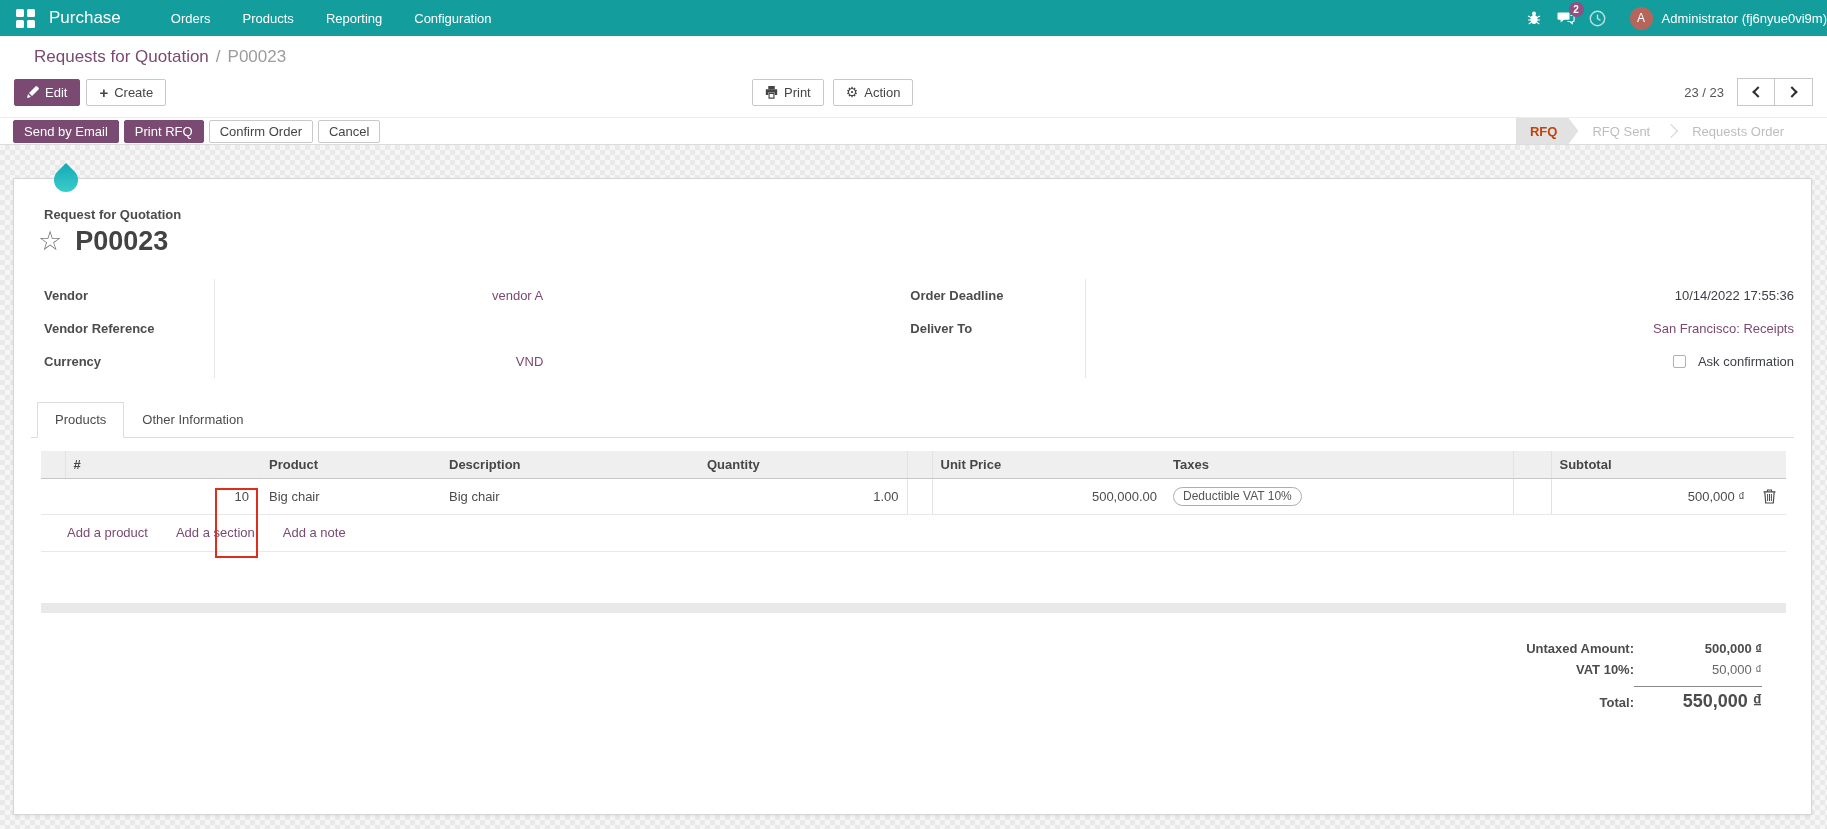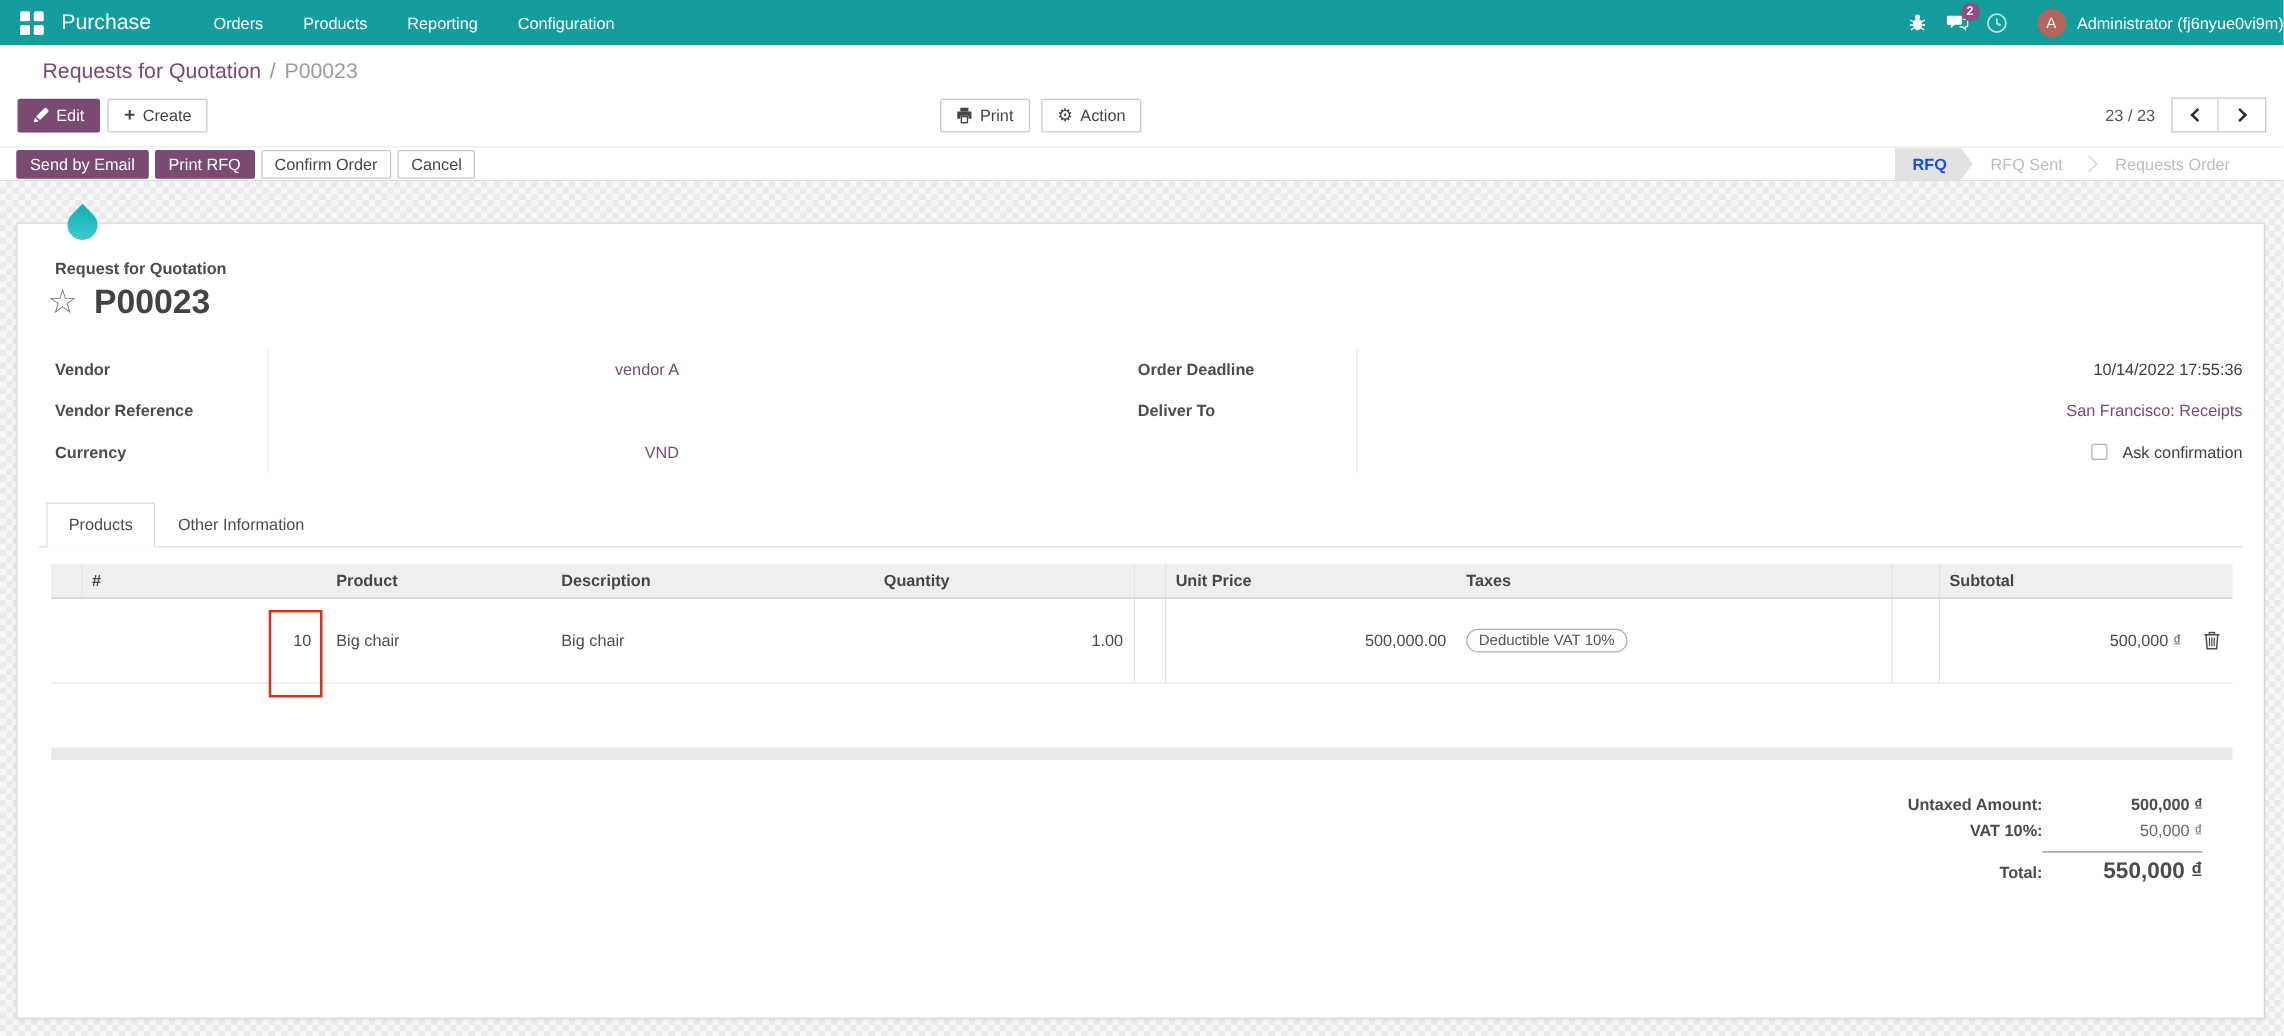--- a/index.html
+++ b/index.html
@@ -55,21 +55,21 @@
   .chev-r { width:8px; height:8px; border-top:2px solid #2e2e2e; border-right:2px solid #2e2e2e; transform:rotate(45deg); margin-right:3px; }
 
   
   .statusbar { height:28px; background:#fff; border-top:1px solid #ececec;
     border-bottom:1px solid #dcdcdc; display:flex; align-items:center; padding:0 13px; }
   .sb-buttons { display:flex; gap:5px; }
   .statusbar .btn { height:23px; padding:1px 10px; }
   .stage-wrap { margin-left:auto; display:flex; align-items:center; height:100%; padding-right:16px; }
   .stage { font-size:13px; color:#bdbdbd; padding:0 14px; height:100%;
     display:flex; align-items:center; cursor:pointer; }
-  .stage.active { background:#e2e2e2; color:#1d4ed8; font-weight:700;
+  .stage.active { background:#e2e2e2; color:#c2410c; font-weight:700;
     padding-right:21px;
     clip-path:polygon(0 0,calc(100% - 10px) 0,100% 50%,calc(100% - 10px) 100%,0 100%); }
   .sep-chev { width:10px; height:10px; border-top:1px solid #d2d2d2;
     border-right:1px solid #d2d2d2; transform:rotate(45deg); margin:0 2px; flex:0 0 auto; }
 
   
   .content { position:relative; height:685px;
     background-color:#f6f6f6;
     background-image:
       linear-gradient(45deg,#e9e9e9 25%,transparent 25%,transparent 75%,#e9e9e9 75%),
@@ -109,21 +109,21 @@
   .tab { padding:9px 17px; font-size:13px; color:#4c4c4c; cursor:pointer;
     border:1px solid transparent; }
   .tab.active { border-color:#dcdcdc #dcdcdc #fff #dcdcdc; background:#fff; margin-bottom:-1px; }
 
   .table-area { padding:13px 8px 0 10px; }
   table.o2m { width:1745px; table-layout:fixed; border-collapse:collapse; font-size:13px; }
   table.o2m th { background:#efefef; border-bottom:1px solid #c6c6c6; font-weight:700;
     color:#474747; padding:5px 8px; height:27px; text-align:left; cursor:pointer; }
   table.o2m th.gap, table.o2m td.gap { border-left:1px solid #e2e2e2; border-right:1px solid #e2e2e2; }
   table.o2m th.handle { border-right:1px solid #e2e2e2; }
-  table.o2m td { border-bottom:1px solid #e8e8e8; padding:24px 8px; height:36px;
+  table.o2m td { border-bottom:1px solid #e8e8e8; padding:8px 8px; height:36px;
     vertical-align:middle; color:#4c4c4c; }
   .ta-r { text-align:right; }
   .seq-pad { padding-right:12px !important; }
   .tag-pill { display:inline-block; border:1px solid #adadad; border-radius:12px;
     padding:1px 9px 2px 9px; font-size:12px; color:#555; background:#fff; white-space:nowrap; }
   .trash-cell { text-align:center; cursor:pointer; }
 
   .add-links { display:flex; gap:28px; padding:10px 0 11px 26px;
     border-bottom:1px solid #e8e8e8; width:1745px; font-size:13px; }
   .hscroll { width:1745px; height:10px; background:#e9e9e9; margin-top:51px; border-radius:1px; }
@@ -340,20 +340,25 @@
               <td class="trash-cell">
                 <svg width="13" height="15" viewBox="0 0 13 15" style="margin:0 auto">
                   <path d="M0.5 2.8h12M4.5 2.8V1h4v1.8" fill="none" stroke="#4c4c4c" stroke-width="1.2"></path>
                   <path d="M1.8 2.8l0.9 11.2h7.6l0.9-11.2" fill="none" stroke="#4c4c4c" stroke-width="1.2"></path>
                   <path d="M4.6 5v7M6.5 5v7M8.4 5v7" stroke="#4c4c4c" stroke-width="1"></path>
                 </svg>
               </td>
             </tr>
           </tbody>
         </table>
+        <div class="add-links">
+          <span class="link">Add a product</span>
+          <span class="link">Add a section</span>
+          <span class="link">Add a note</span>
+        </div>
         <div class="hscroll"></div>
       </div>
 
       <div class="totals">
         <div class="trow">
           <span class="tlabel">Untaxed Amount:</span>
           <span class="tvalue bold">500,000 ₫</span>
         </div>
         <div class="trow">
           <span class="tlabel">VAT 10%:</span>

